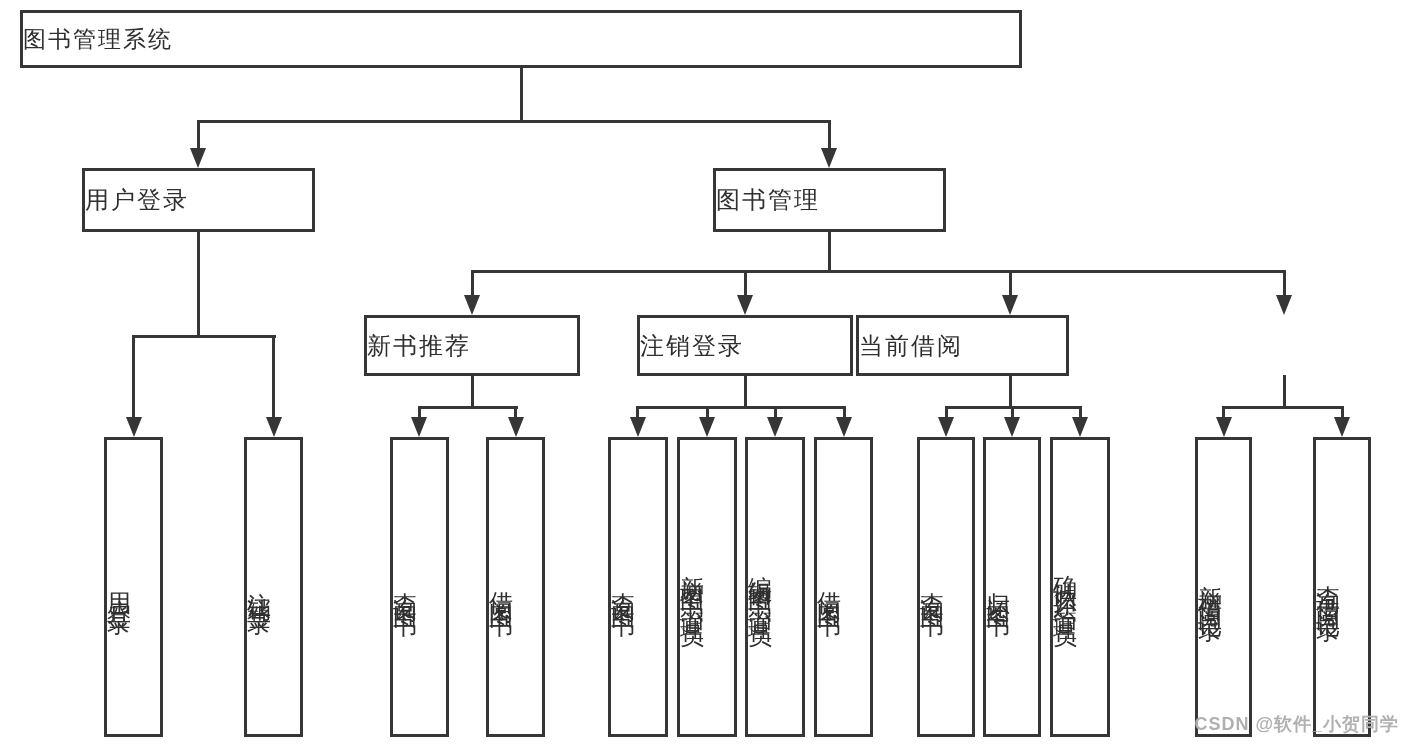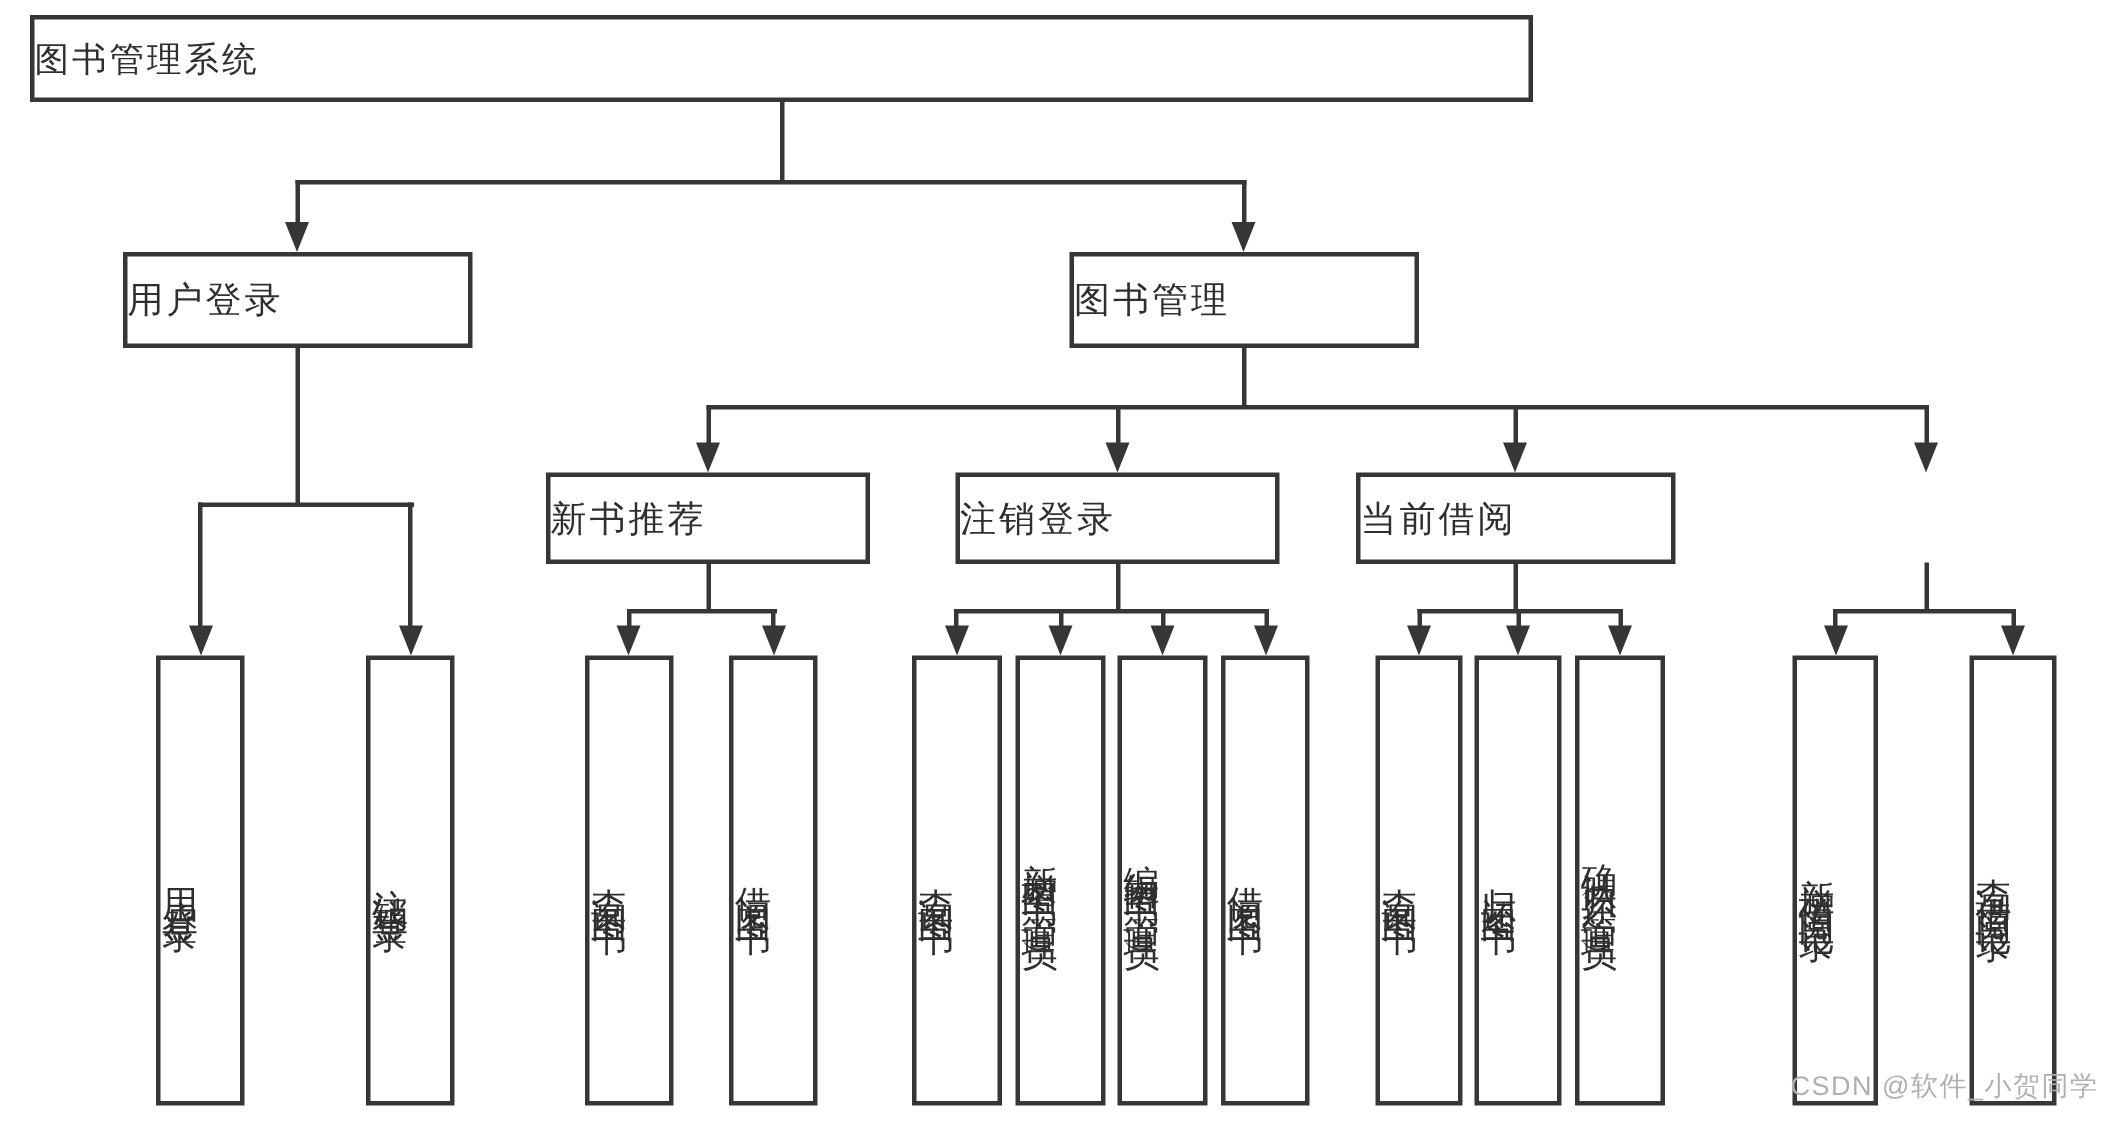--- a/index.html
+++ b/index.html
@@ -36,20 +36,21 @@
     border-left:8px solid transparent;
     border-right:8px solid transparent;
     border-top:20px solid var(--line,#363636);
   }
   #watermark{
     position:absolute;
     right:6px;top:712px;
     font-size:18px;letter-spacing:1px;
     color:var(--wm,#b0b0b0);
     white-space:nowrap;
+    font-weight:bold;
   }
 </style>
 </head>
 <body>
 
 <div id="canvas" style="--line: #363636; --txt: #2f2f2f; --boxbg: #ffffff; --bg: #ffffff; --wm: #b0b0b0;">
 
   <div class="node h root" style="left:20px;top:10px;width:1002px;height:58px;">
     <span>图书管理系统</span>
   </div>
@@ -60,21 +61,21 @@
   <div class="node h" style="left:364px;top:315px;width:216px;height:61px;">
     <span>新书推荐</span>
   </div>
 
   <div class="node h" style="left:713px;top:168px;width:233px;height:64px;">
     <span>图书管理</span>
   </div>
   <div class="node h" style="left:637px;top:315px;width:216px;height:61px;">
     <span>注销登录</span>
   </div>
-  <div class="node h" style="left:904px;top:315px;width:213px;height:61px;">
+  <div class="node h" style="left:856px;top:315px;width:213px;height:61px;">
     <span>当前借阅</span>
   </div>
 
   <div class="node v" style="left:104px;top:437px;width:59px;height:300px;">
     <span>用户登录</span>
   </div>
   <div class="node v" style="left:244px;top:437px;width:59px;height:300px;">
     <span>注销登录</span>
   </div>
 

